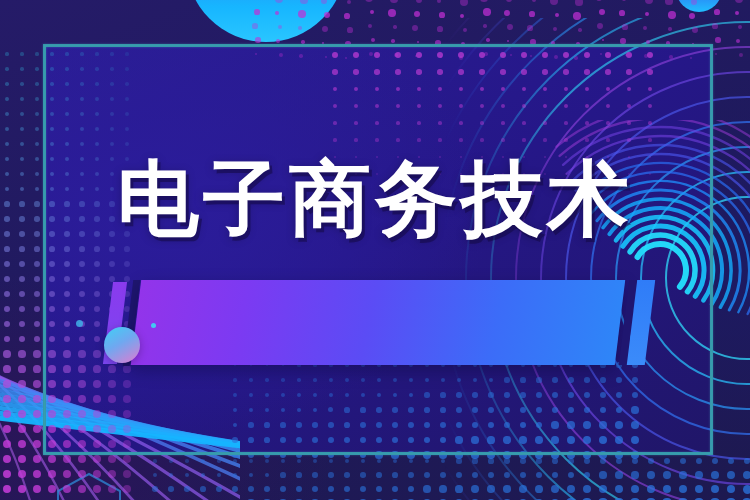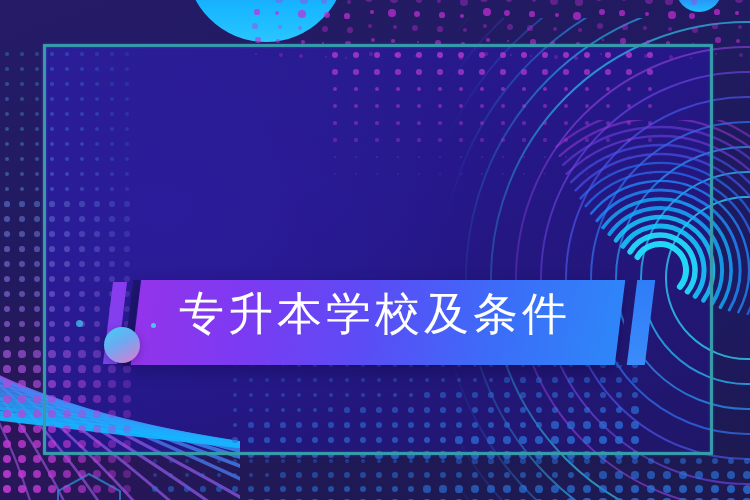--- a/index.html
+++ b/index.html
@@ -1098,27 +1098,27 @@
       <div class="dot" style="left: 512.4px; top: 42.4px; height: 9.2px; width: 9.2px; background: rgb(42, 116, 222); opacity: 0.8;"></div>
       <div class="dot" style="left: 528.4px; top: 42.4px; height: 9.2px; width: 9.2px; background: rgb(42, 116, 222); opacity: 0.8;"></div>
       <div class="dot" style="left: 544.4px; top: 42.4px; height: 9.2px; width: 9.2px; background: rgb(42, 116, 222); opacity: 0.8;"></div>
       <div class="dot" style="left: 560.4px; top: 42.4px; height: 9.2px; width: 9.2px; background: rgb(42, 116, 222); opacity: 0.8;"></div>
       <div class="dot" style="left: 576.4px; top: 42.4px; height: 9.2px; width: 9.2px; background: rgb(42, 116, 222); opacity: 0.8;"></div>
       <div class="dot" style="left: 592.4px; top: 42.4px; height: 9.2px; width: 9.2px; background: rgb(42, 116, 222); opacity: 0.8;"></div>
     </div>
 
   <div class="frame"></div>
 
+  <div class="title">电子商务技术</div>
 
   <div class="banner-wrap">
     <div class="bar-slant bar-left-thin"></div>
     <div class="bar-slant bar-left-thin2"></div>
     <div class="banner"></div>
     <div class="bar-slant bar-right-gap"></div>
     <div class="bar-slant bar-right"></div>
   </div>
   <div class="orb"></div>
   <div class="orb-dot"></div>
   <div class="orb-tiny"></div>
 
-  <div class="subtitle">专升本学校及条件</div>
 
 </div>
 
 </body></html>

